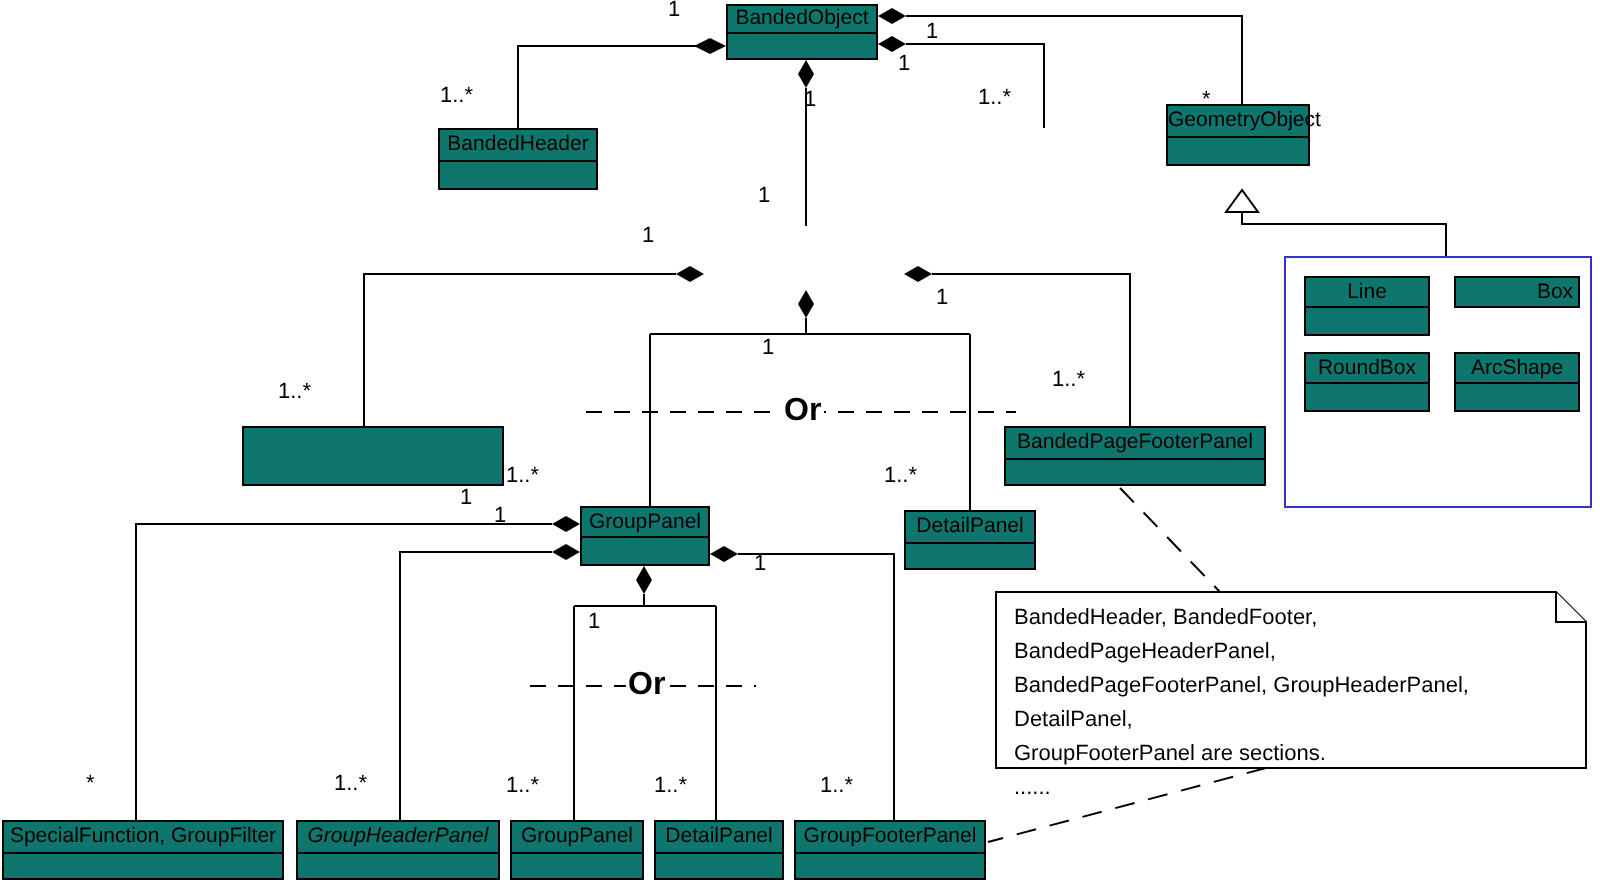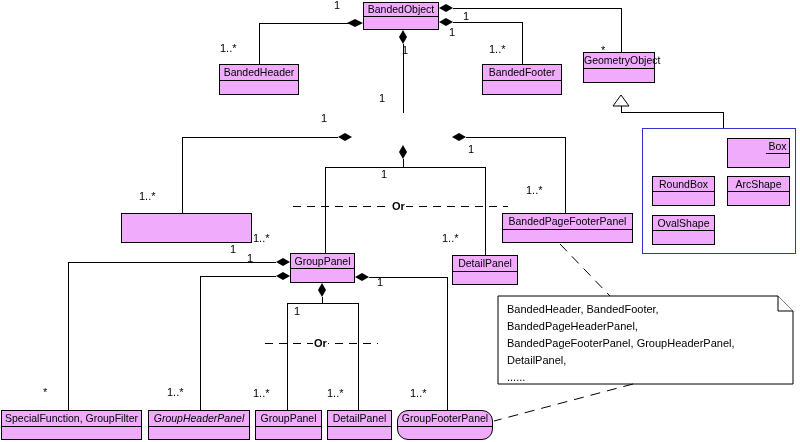--- a/index.html
+++ b/index.html
@@ -6,33 +6,33 @@
   #canvas{
     position:relative;width:800px;height:442px;background:#fff;
     font-family:"Liberation Sans",sans-serif;overflow:hidden;
   }
   .geometry-container{
     position:absolute;left:642px;top:128px;width:154px;height:126px;
     border:1px solid #3333cc;background:#fff;z-index:1;box-sizing:border-box;
   }
   svg.connectors{position:absolute;left:0;top:0;z-index:1;}
   .class-box{
-    position:absolute;background:#f0abfc;border:1px solid #000;z-index:2;
+    position:absolute;background:#0f766e;border:1px solid #000;z-index:2;
     display:flex;flex-direction:column;box-sizing:border-box;
   }
   .class-title{
     border-bottom:1px solid #000;text-align:center;font-size:10.5px;
     white-space:nowrap;color:#000;
   }
   .class-body{flex:1;}
   .mult{
     position:absolute;font-size:11px;color:#000;z-index:3;white-space:nowrap;line-height:11px;
   }
   .or-label{
-    position:absolute;font-size:11px;font-weight:bold;color:#000;background:#fff;
+    position:absolute;font-size:16px;font-weight:bold;color:#000;background:#fff;
     z-index:3;padding:0 1px;line-height:12px;
   }
   .note-text{
     position:absolute;left:507px;top:301px;width:280px;z-index:3;
     font-size:11px;line-height:17px;color:#000;
   }
 </style>
 </head>
 <body>
 
@@ -77,33 +77,30 @@
       <polygon points="290,276 283,272 276,276 283,280"></polygon>
       <polygon points="355,277 362,273 369,277 362,281"></polygon>
       <polygon points="322,283 318,290 322,297 326,290"></polygon>
       <polygon points="621,95 613,106 629,106" fill="#ffffff" stroke="#000"></polygon>
     </g>
   </svg>
 
   <div class="note-text">
     <div>BandedHeader, BandedFooter, BandedPageHeaderPanel,</div>
     <div>BandedPageFooterPanel, GroupHeaderPanel, DetailPanel,</div>
+    <div>GroupFooterPanel are sections.</div>
     <div>......</div>
   </div>
 
 <div class="class-box" style="left: 363px; top: 2px; width: 76px; height: 28px;">
       <div class="class-title" style="height: 13px; line-height: 13px;">BandedObject</div>
       <div class="class-body"></div>
     </div>
     <div class="class-box" style="left: 219px; top: 64px; width: 80px; height: 31px;">
       <div class="class-title" style="height: 15px; line-height: 15px;">BandedHeader</div>
-      <div class="class-body"></div>
-    </div>
-    <div class="class-box" style="left: 482px; top: 64px; width: 80px; height: 31px;">
-      <div class="class-title" style="height: 15px; line-height: 15px;">BandedFooter</div>
       <div class="class-body"></div>
     </div>
     <div class="class-box" style="left: 583px; top: 52px; width: 72px; height: 31px;">
       <div class="class-title" style="height: 15px; line-height: 15px;">GeometryObject</div>
       <div class="class-body"></div>
     </div>
     <div class="class-box" style="left: 121px; top: 213px; width: 131px; height: 30px;">
       <div class="class-body"></div>
     </div>
     <div class="class-box" style="left: 502px; top: 213px; width: 131px; height: 30px;">
@@ -127,38 +124,38 @@
       <div class="class-body"></div>
     </div>
     <div class="class-box" style="left: 255px; top: 410px; width: 67px; height: 30px;">
       <div class="class-title" style="height: 15px; line-height: 15px;">GroupPanel</div>
       <div class="class-body"></div>
     </div>
     <div class="class-box" style="left: 327px; top: 410px; width: 65px; height: 30px;">
       <div class="class-title" style="height: 15px; line-height: 15px;">DetailPanel</div>
       <div class="class-body"></div>
     </div>
-    <div class="class-box" style="left: 397px; top: 410px; width: 96px; height: 30px; border-radius: 11px;">
+    <div class="class-box" style="left: 397px; top: 410px; width: 96px; height: 30px;">
       <div class="class-title" style="height: 15px; line-height: 15px;">GroupFooterPanel</div>
       <div class="class-body"></div>
     </div>
-    <div class="class-box" style="left: 727px; top: 138px; width: 63px; height: 30px; padding-left: 38px;">
+    <div class="class-box" style="left: 652px; top: 138px; width: 63px; height: 30px;">
+      <div class="class-title" style="height: 14px; line-height: 14px;">Line</div>
+      <div class="class-body"></div>
+    </div>
+    <div class="class-box" style="left: 727px; top: 138px; width: 63px; height: 16px; padding-left: 38px;">
       <div class="class-title" style="height: 14px; line-height: 14px;">Box</div>
       <div class="class-body"></div>
     </div>
     <div class="class-box" style="left: 652px; top: 176px; width: 63px; height: 30px; justify-content: space-between;">
       <div class="class-title" style="height: 14px; line-height: 14px;">RoundBox</div>
       <div class="class-body"></div>
     </div>
     <div class="class-box" style="left: 727px; top: 176px; width: 63px; height: 30px;">
       <div class="class-title" style="height: 14px; line-height: 14px;">ArcShape</div>
-      <div class="class-body"></div>
-    </div>
-    <div class="class-box" style="left: 652px; top: 215px; width: 63px; height: 30px;">
-      <div class="class-title" style="height: 14px; line-height: 14px;">OvalShape</div>
       <div class="class-body"></div>
     </div>
     <span class="mult" style="left: 334px; top: 0px;">1</span>
     <span class="mult" style="left: 220px; top: 43px;">1..*</span>
     <span class="mult" style="left: 463px; top: 11px;">1</span>
     <span class="mult" style="left: 449px; top: 27px;">1</span>
     <span class="mult" style="left: 489px; top: 44px;">1..*</span>
     <span class="mult" style="left: 601px; top: 45px;">*</span>
     <span class="mult" style="left: 402px; top: 45px;">1</span>
     <span class="mult" style="left: 379px; top: 93px;">1</span>

